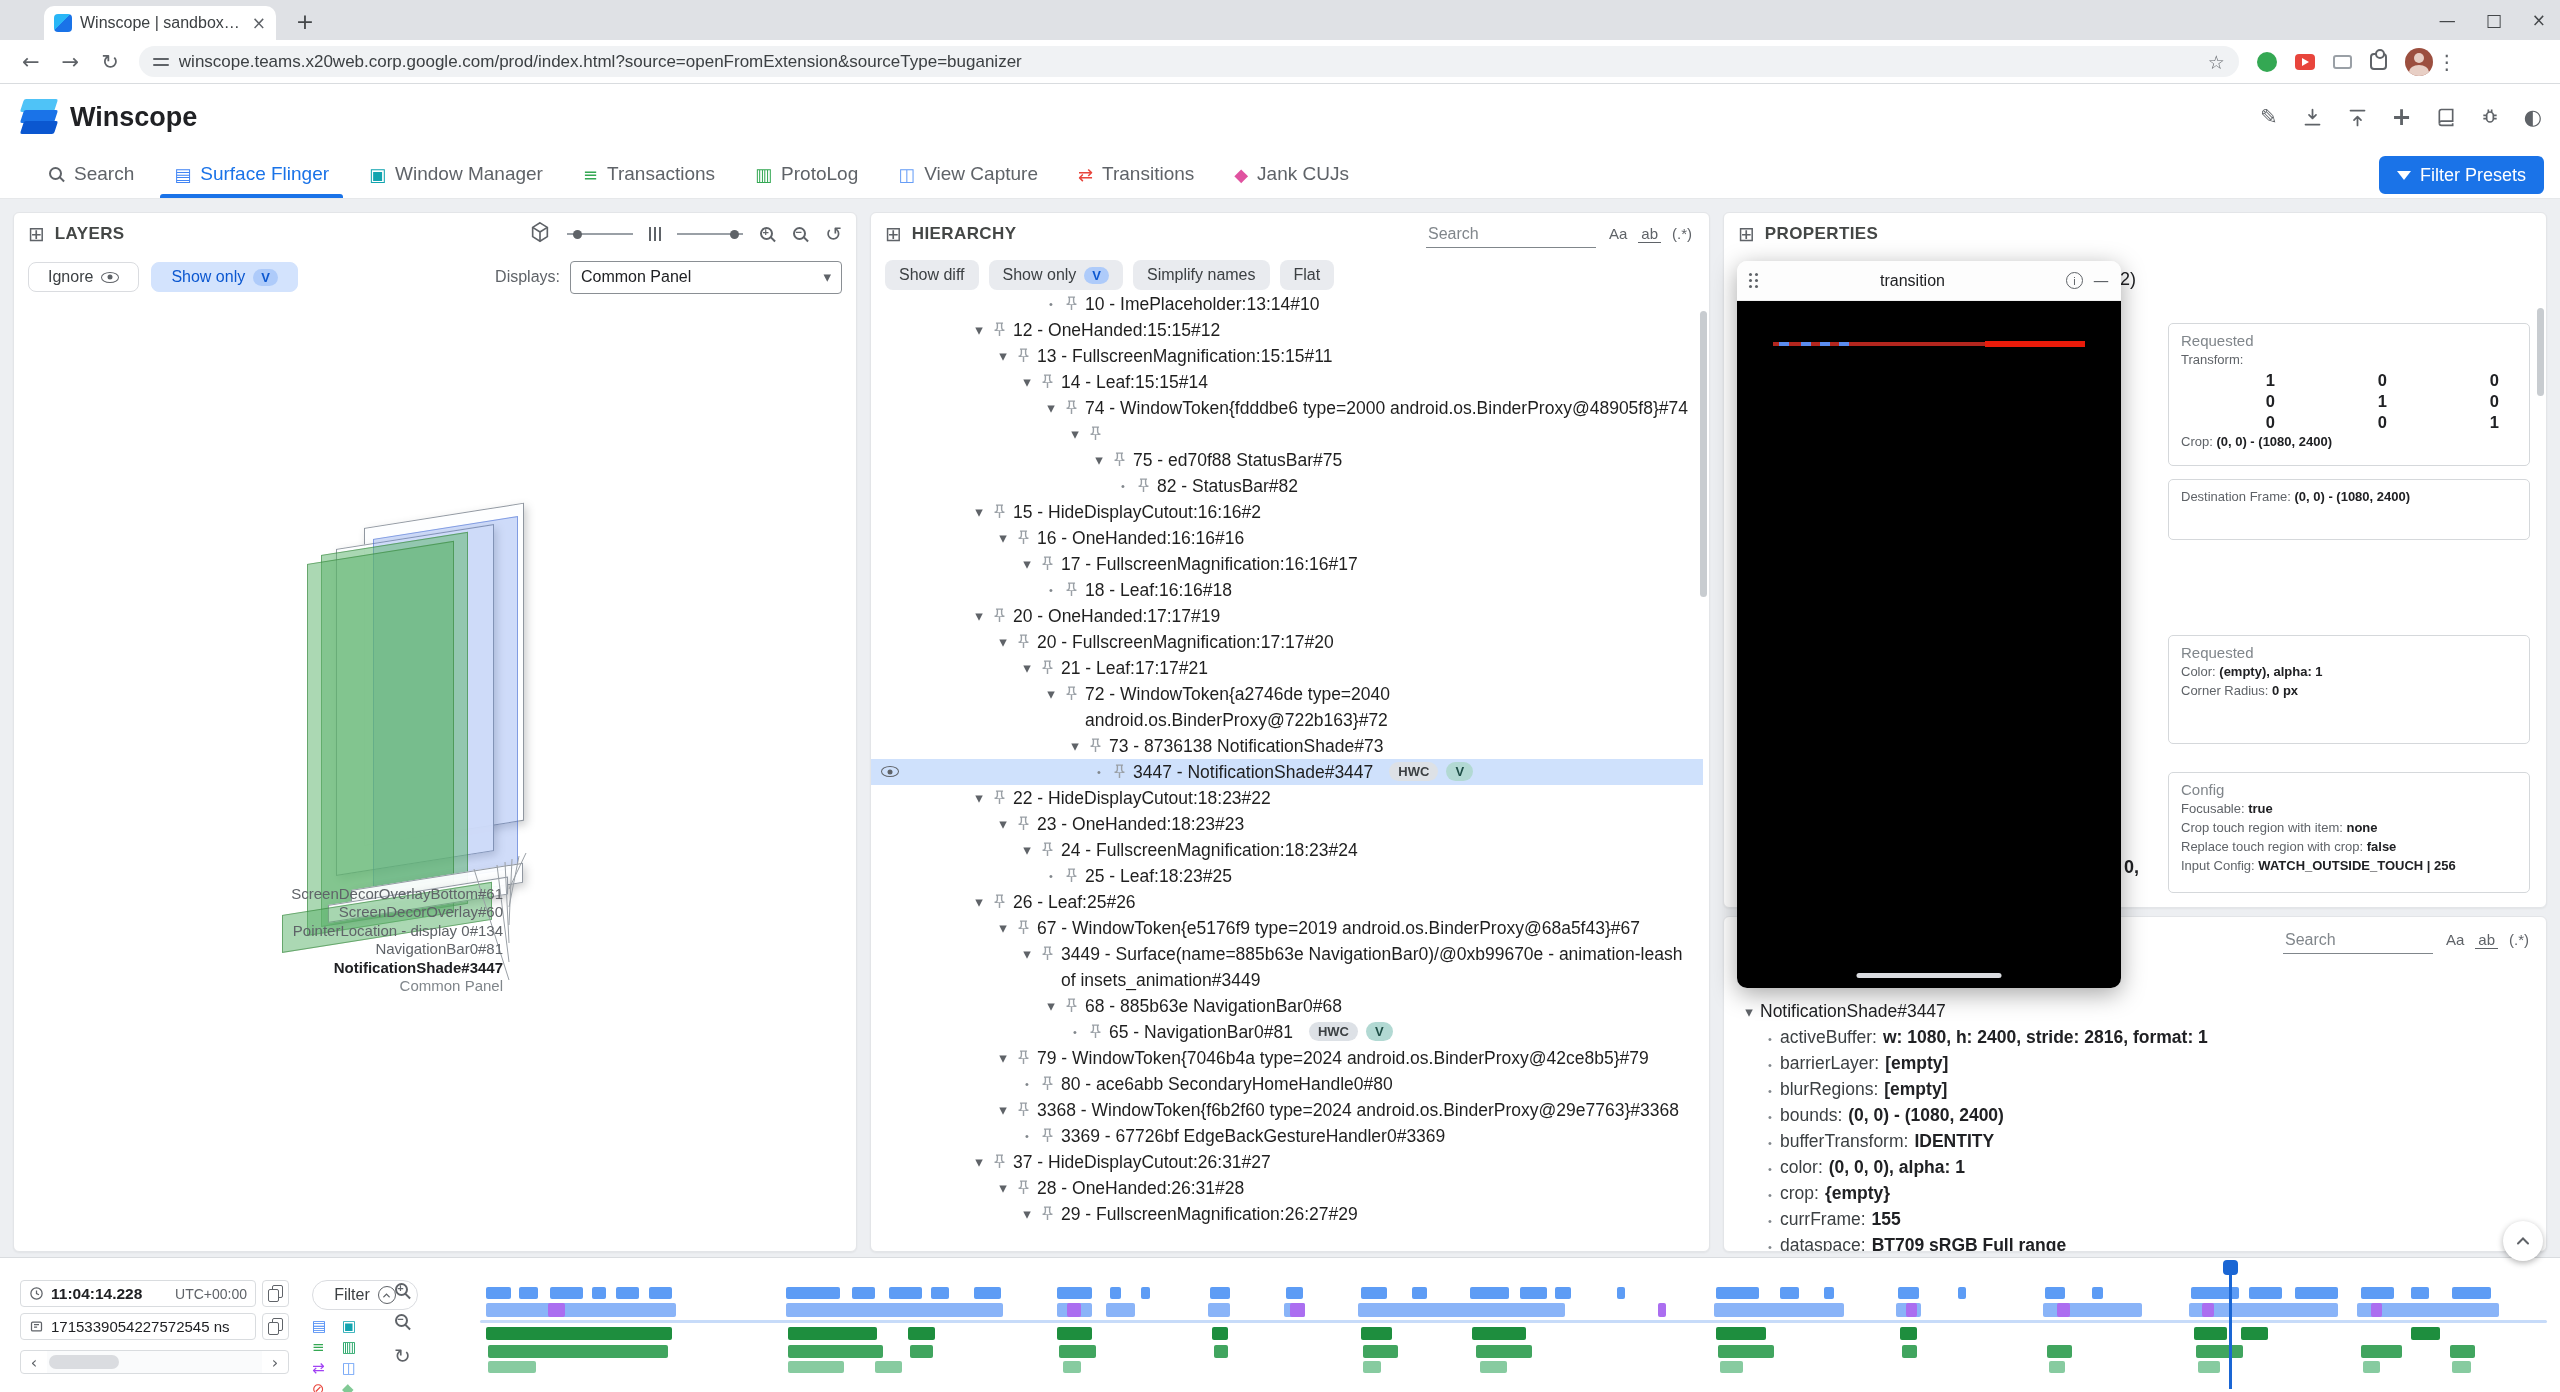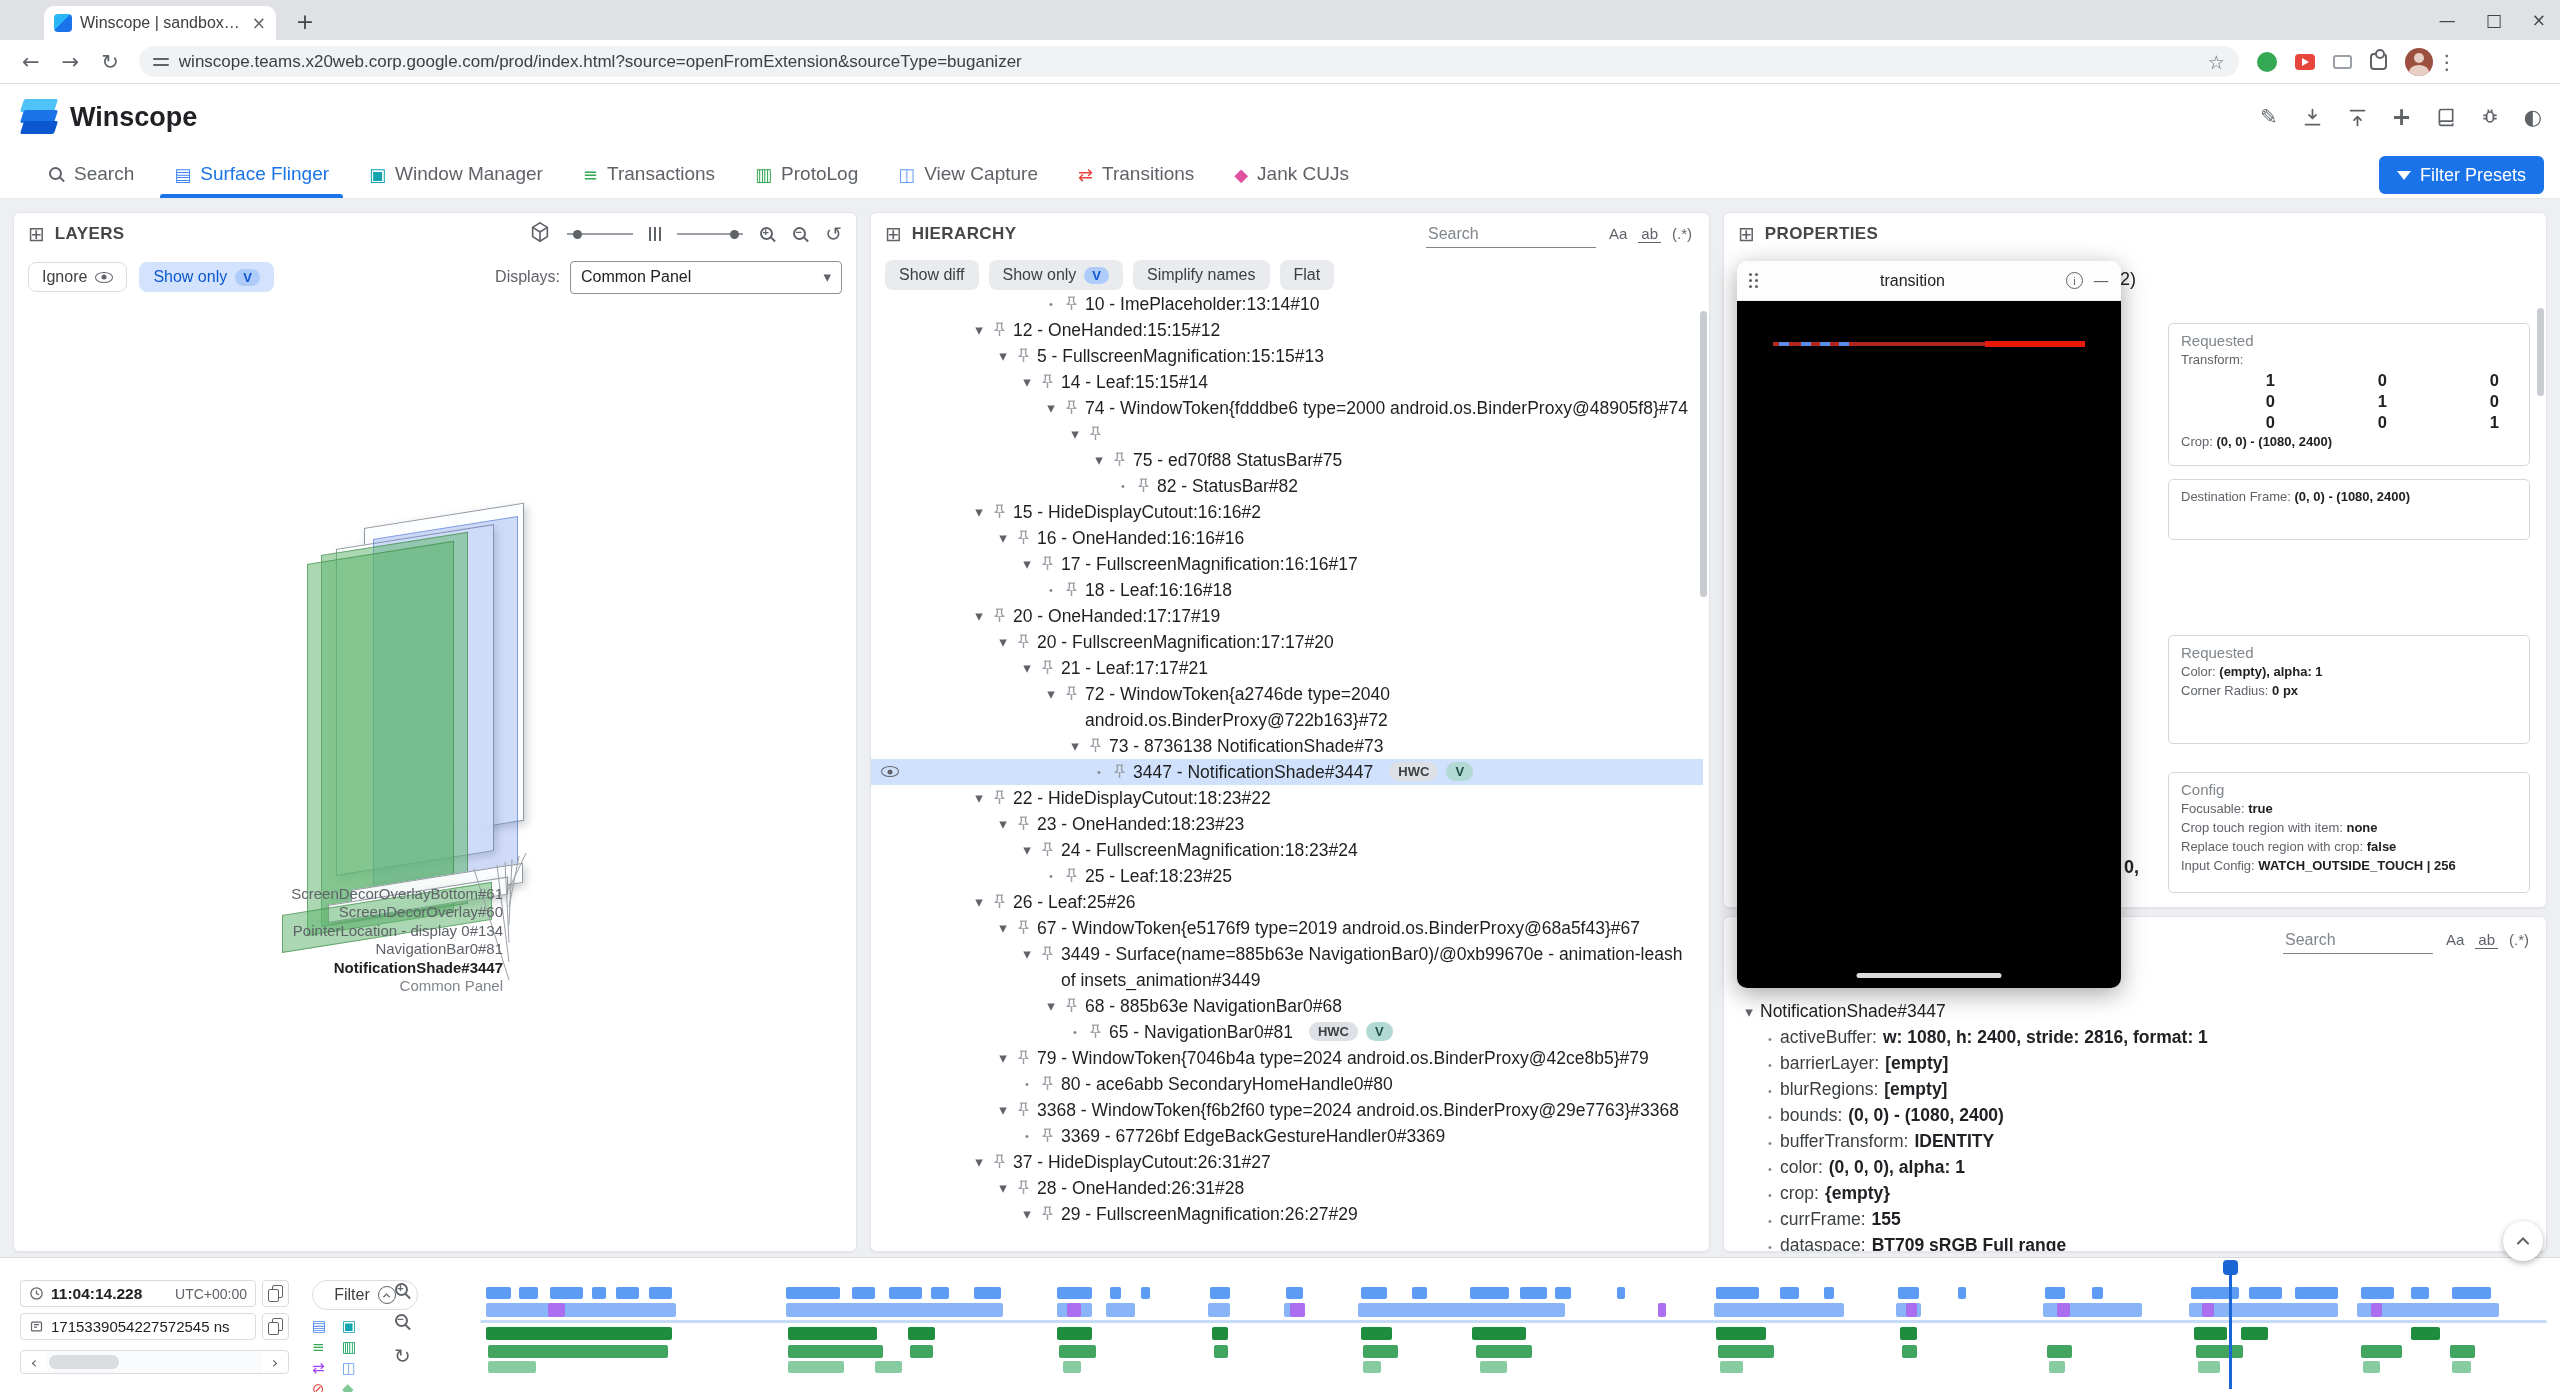--- a/index.html
+++ b/index.html
@@ -76,21 +76,21 @@
   .tgl.uline{border-bottom:1.5px solid #5f6368;}
 
   
   #layers{left:13px;top:212px;width:844px;height:1040px;}
   .ltools{display:flex;align-items:center;gap:16px;margin-left:auto;color:#5f6368;}
   .slider{width:66px;height:2px;background:#9aa0a6;position:relative;}
   .slider i{position:absolute;width:9px;height:9px;border-radius:50%;background:#5f6368;top:-3.5px;}
   .bars{display:flex;gap:2.5px;}
   .bars i{width:2.5px;height:14px;background:#5f6368;display:block;}
   .lrow2{height:44px;display:flex;align-items:center;padding:0 14px;gap:12px;}
-  .pillb{display:flex;align-items:center;gap:8px;border:1px solid #dadce0;border-radius:8px;padding:5px 13px;font-size:16px;color:#3c4043;}
+  .pillb{display:flex;align-items:center;gap:8px;border:1px solid #dadce0;border-radius:8px;padding:5px 19px;font-size:16px;color:#3c4043;}
   .pillb.blue{background:#d3e3fd;border-color:#d3e3fd;color:#0b57d0;font-weight:500;}
   .chipv{background:#aecbfa;color:#0b57d0;border-radius:9px;font-size:13px;padding:1px 8px;font-weight:600;}
   .eye{display:inline-block;width:18px;height:11px;border:1.6px solid #5f6368;border-radius:50%;position:relative;}
   .eye::after{content:"";position:absolute;width:5px;height:5px;border-radius:50%;background:#5f6368;left:50%;top:50%;transform:translate(-50%,-50%);}
   .displays{margin-left:auto;display:flex;align-items:center;gap:10px;}
   .dlabel{font-size:16px;color:#5f6368;}
   .select{width:272px;height:33px;border:1px solid #8a8f94;border-radius:4px;display:flex;align-items:center;justify-content:space-between;padding:0 10px;font-size:16px;color:#202124;}
   .caret{color:#5f6368;font-size:15px;}
   .lcanvas{position:absolute;left:0;top:86px;right:0;bottom:0;}
   .l-shape{position:absolute;transform:skewY(-9deg);transform-origin:0 0;}
@@ -416,21 +416,21 @@
           </span>
           <span class="tlabel">12 - OneHanded:15:15#12</span>
         </div>
         <div class="trow" style="padding-left: 120px;">
           <span class="exp">▾</span>
           <span class="pin">
             <svg viewBox="0 0 24 24" width="17" height="17" fill="#9aa0a6">
               <path d="M14 4v5c0 1.1.4 2.1 1 2.9V13H9v-1.1c.6-.8 1-1.8 1-2.9V4h4m3-2H7v2h1v5c0 1.7-1.3 3-3 3v2h5.97v7h2.06v-7H19v-2c-1.7 0-3-1.3-3-3V4h1V2z"></path>
             </svg>
           </span>
-          <span class="tlabel">5 - FullscreenMagnification:15:15#13</span>
+          <span class="tlabel">13 - FullscreenMagnification:15:15#11</span>
         </div>
         <div class="trow" style="padding-left: 144px;">
           <span class="exp">▾</span>
           <span class="pin">
             <svg viewBox="0 0 24 24" width="17" height="17" fill="#9aa0a6">
               <path d="M14 4v5c0 1.1.4 2.1 1 2.9V13H9v-1.1c.6-.8 1-1.8 1-2.9V4h4m3-2H7v2h1v5c0 1.7-1.3 3-3 3v2h5.97v7h2.06v-7H19v-2c-1.7 0-3-1.3-3-3V4h1V2z"></path>
             </svg>
           </span>
           <span class="tlabel">14 - Leaf:15:15#14</span>
         </div>

